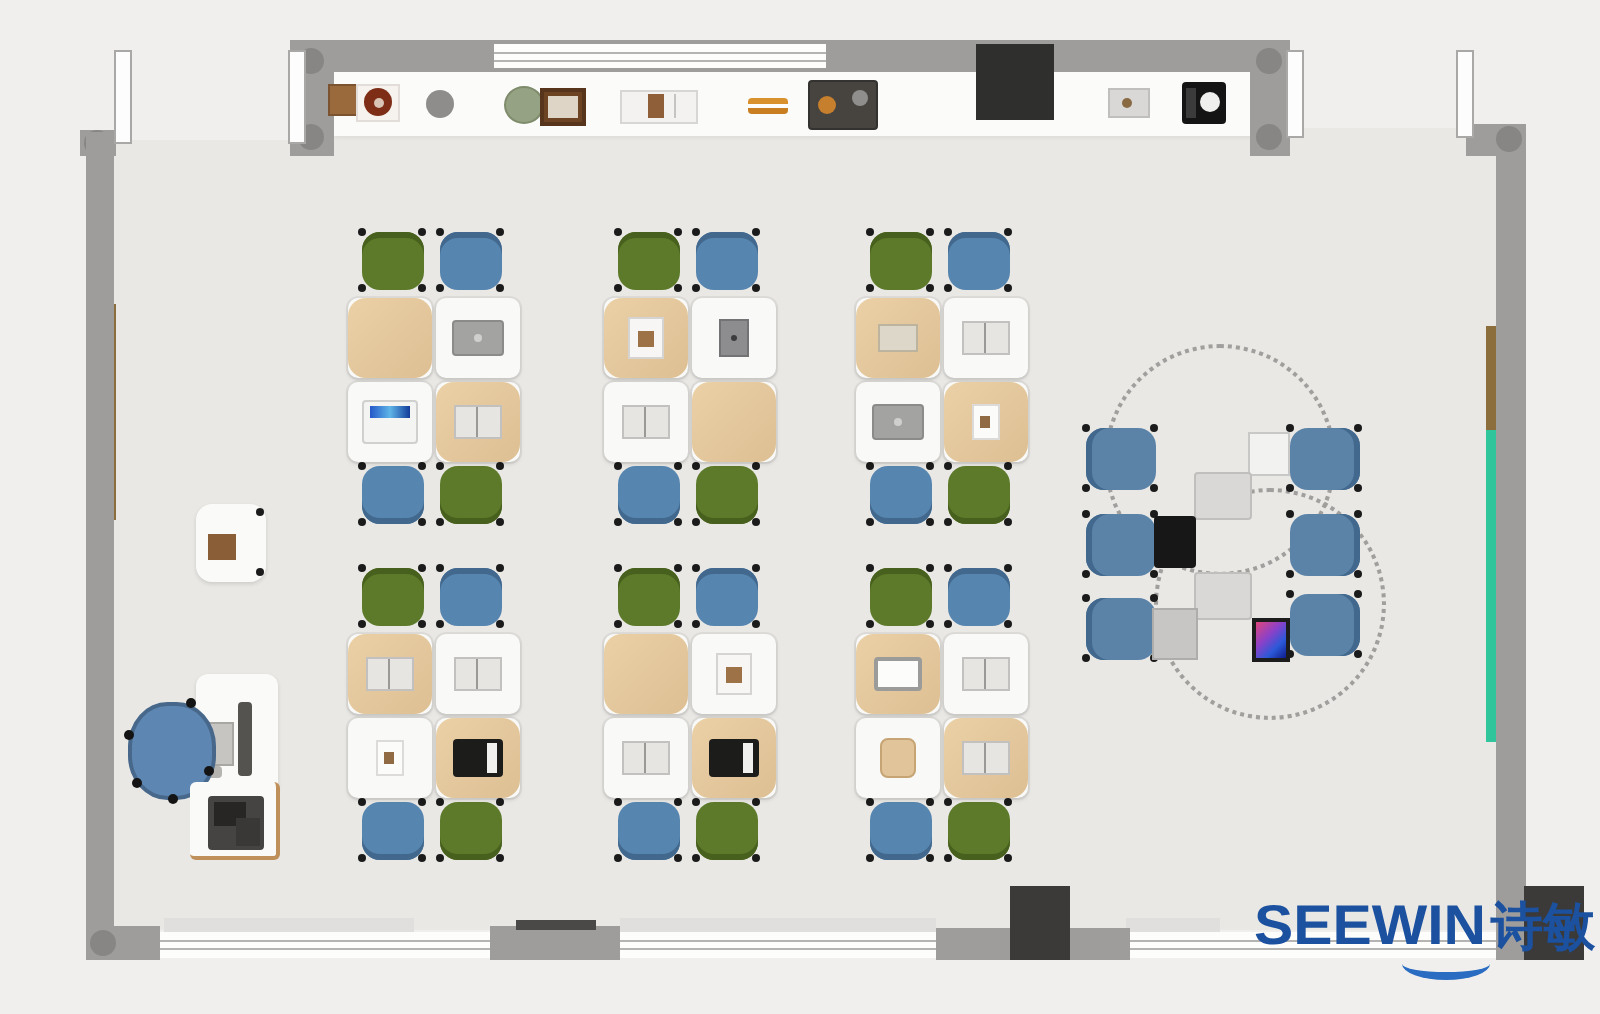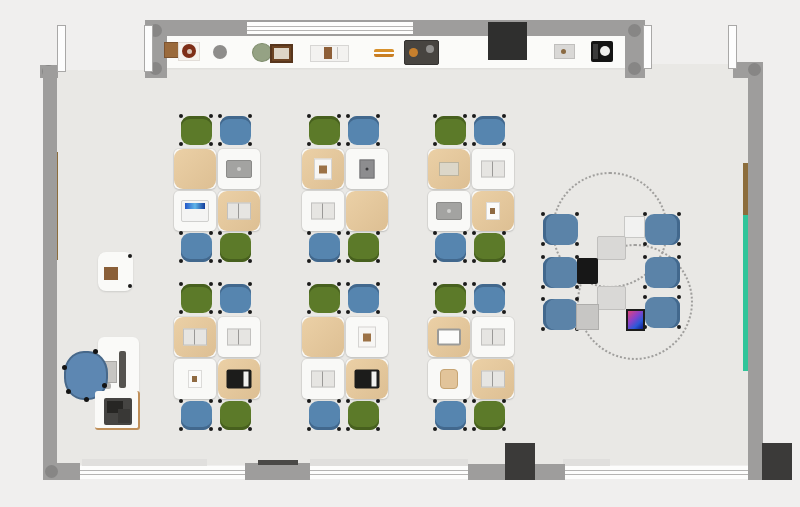--- a/index.html
+++ b/index.html
@@ -441,13 +441,18 @@
         <div class="bigdot" style="left: 36px; top: 30px;"></div>
         <div class="bigdot" style="left: 27px; top: -4px;"></div>
       </div>
       <div style="left: 95px; top: 391px; width: 43px; height: 37px; background: rgb(250, 250, 248); border-right: 2px solid rgb(192, 144, 90); border-bottom: 2px solid rgb(192, 144, 90); border-radius: 3px;"></div>
       <div style="left: 104px; top: 398px; width: 28px; height: 27px; background: rgb(69, 68, 66); border-radius: 2px;">
         <div style="left: 3px; top: 3px; width: 16px; height: 12px; background: rgb(39, 38, 36);"></div>
         <div style="right: 2px; bottom: 2px; width: 12px; height: 14px; background: rgb(57, 56, 54);"></div>
       </div>
     </div>
 
+  <div class="logo">
+    <span class="logo-en">SEEWIN</span>
+    <span class="logo-cn">诗敏</span>
+    <div class="logo-smile"></div>
+  </div>
 </div>
 
 </body></html>

